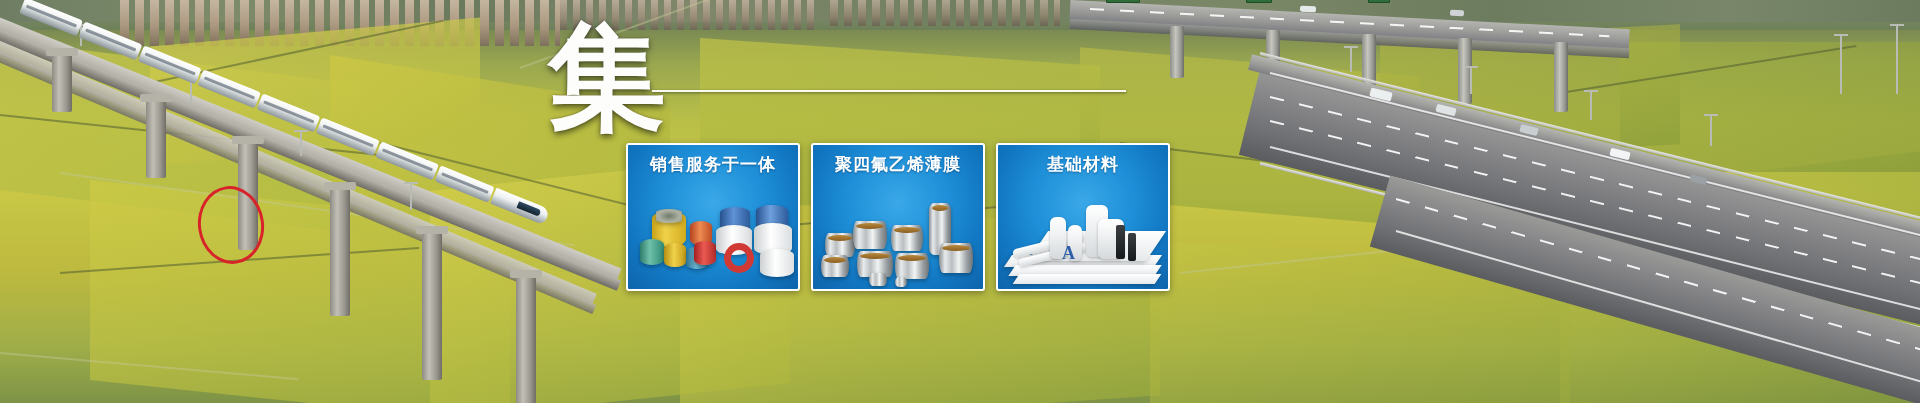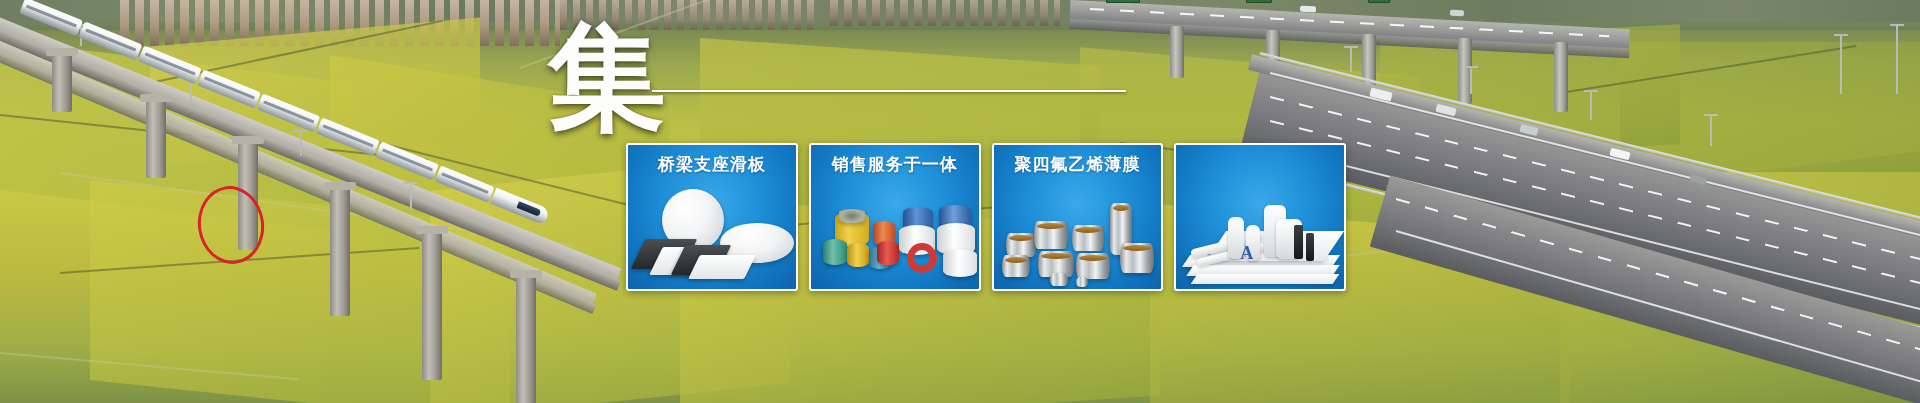--- a/index.html
+++ b/index.html
@@ -261,31 +261,20 @@
     </div>
   </div>
 
   <div class="headline">
     <div class="big-char">集</div>
     <div class="rule"></div>
   </div>
 
   <div class="cards">
 
-    <div class="card">
-      <div class="card-title">桥梁支座滑板</div>
-      <div class="card-art">
-        <div class="disc" style="left:34px;top:8px;width:62px;height:62px;transform:rotate(-8deg);"></div>
-        <div class="disc" style="left:92px;top:42px;width:74px;height:40px;"></div>
-        <div class="plate dark" style="left:10px;top:58px;width:52px;height:30px;transform:skewX(-26deg);"></div>
-        <div class="plate white" style="left:28px;top:66px;width:54px;height:28px;transform:skewX(-26deg);"></div>
-        <div class="plate dark" style="left:50px;top:64px;width:46px;height:30px;transform:skewX(-26deg);"></div>
-        <div class="plate white" style="left:66px;top:74px;width:56px;height:24px;transform:skewX(-26deg);"></div>
-      </div>
-    </div>
 
     <div class="card">
       <div class="card-title">销售服务于一体</div>
       <div class="card-art">
         <div class="roll" style="left:24px;top:30px;width:34px;height:36px;background:linear-gradient(90deg,#c9a318,#f0d24a 40%,#d2ab1d);"></div>
         <div class="roll" style="left:28px;top:28px;width:26px;height:14px;background:radial-gradient(ellipse at 50% 50%,#6f7b6a 0%,#aeb3a4 60%,#8d9384 100%);"></div>
         <div class="roll" style="left:12px;top:58px;width:24px;height:26px;background:linear-gradient(90deg,#2f7c6a,#6fc0ab 40%,#2f8a74);"></div>
         <div class="roll" style="left:36px;top:62px;width:22px;height:24px;background:linear-gradient(90deg,#b58d12,#f0d24a 45%,#c49a16);"></div>
         <div class="roll" style="left:58px;top:66px;width:22px;height:22px;background:linear-gradient(90deg,#2a6f8e,#6fb9d6 45%,#2f7d9c);"></div>
         <div class="roll" style="left:62px;top:40px;width:22px;height:24px;background:linear-gradient(90deg,#b5431f,#ee8a52 45%,#bf4f24);"></div>
@@ -325,20 +314,21 @@
           </div>
         <div class="bush" style="left:126px;top:62px;width:34px;height:30px;">
             <div class="bore"></div>
           </div>
         <div class="bush" style="left:56px;top:92px;width:18px;height:13px;"></div>
         <div class="bush" style="left:82px;top:96px;width:12px;height:10px;"></div>
       </div>
     </div>
 
     <div class="card">
+      <div class="card-title">基础材料</div>
       <div class="card-art">
         <div class="sheet" style="left:10px;top:74px;width:150px;height:12px;transform:skewX(-34deg);"></div>
         <div class="sheet" style="left:14px;top:84px;width:146px;height:11px;transform:skewX(-34deg);"></div>
         <div class="sheet" style="left:18px;top:93px;width:142px;height:10px;transform:skewX(-34deg);"></div>
         <div class="sheet" style="left:40px;top:50px;width:118px;height:30px;transform:skewX(-34deg);"></div>
         <div class="rod" style="left:14px;top:60px;width:72px;height:9px;transform:rotate(-14deg);"></div>
         <div class="rod" style="left:20px;top:70px;width:70px;height:8px;transform:rotate(-14deg);"></div>
         <div class="rod" style="left:52px;top:36px;width:16px;height:42px;"></div>
         <div class="rod" style="left:70px;top:44px;width:14px;height:36px;"></div>
         <div class="rod" style="left:88px;top:24px;width:22px;height:52px;"></div>

